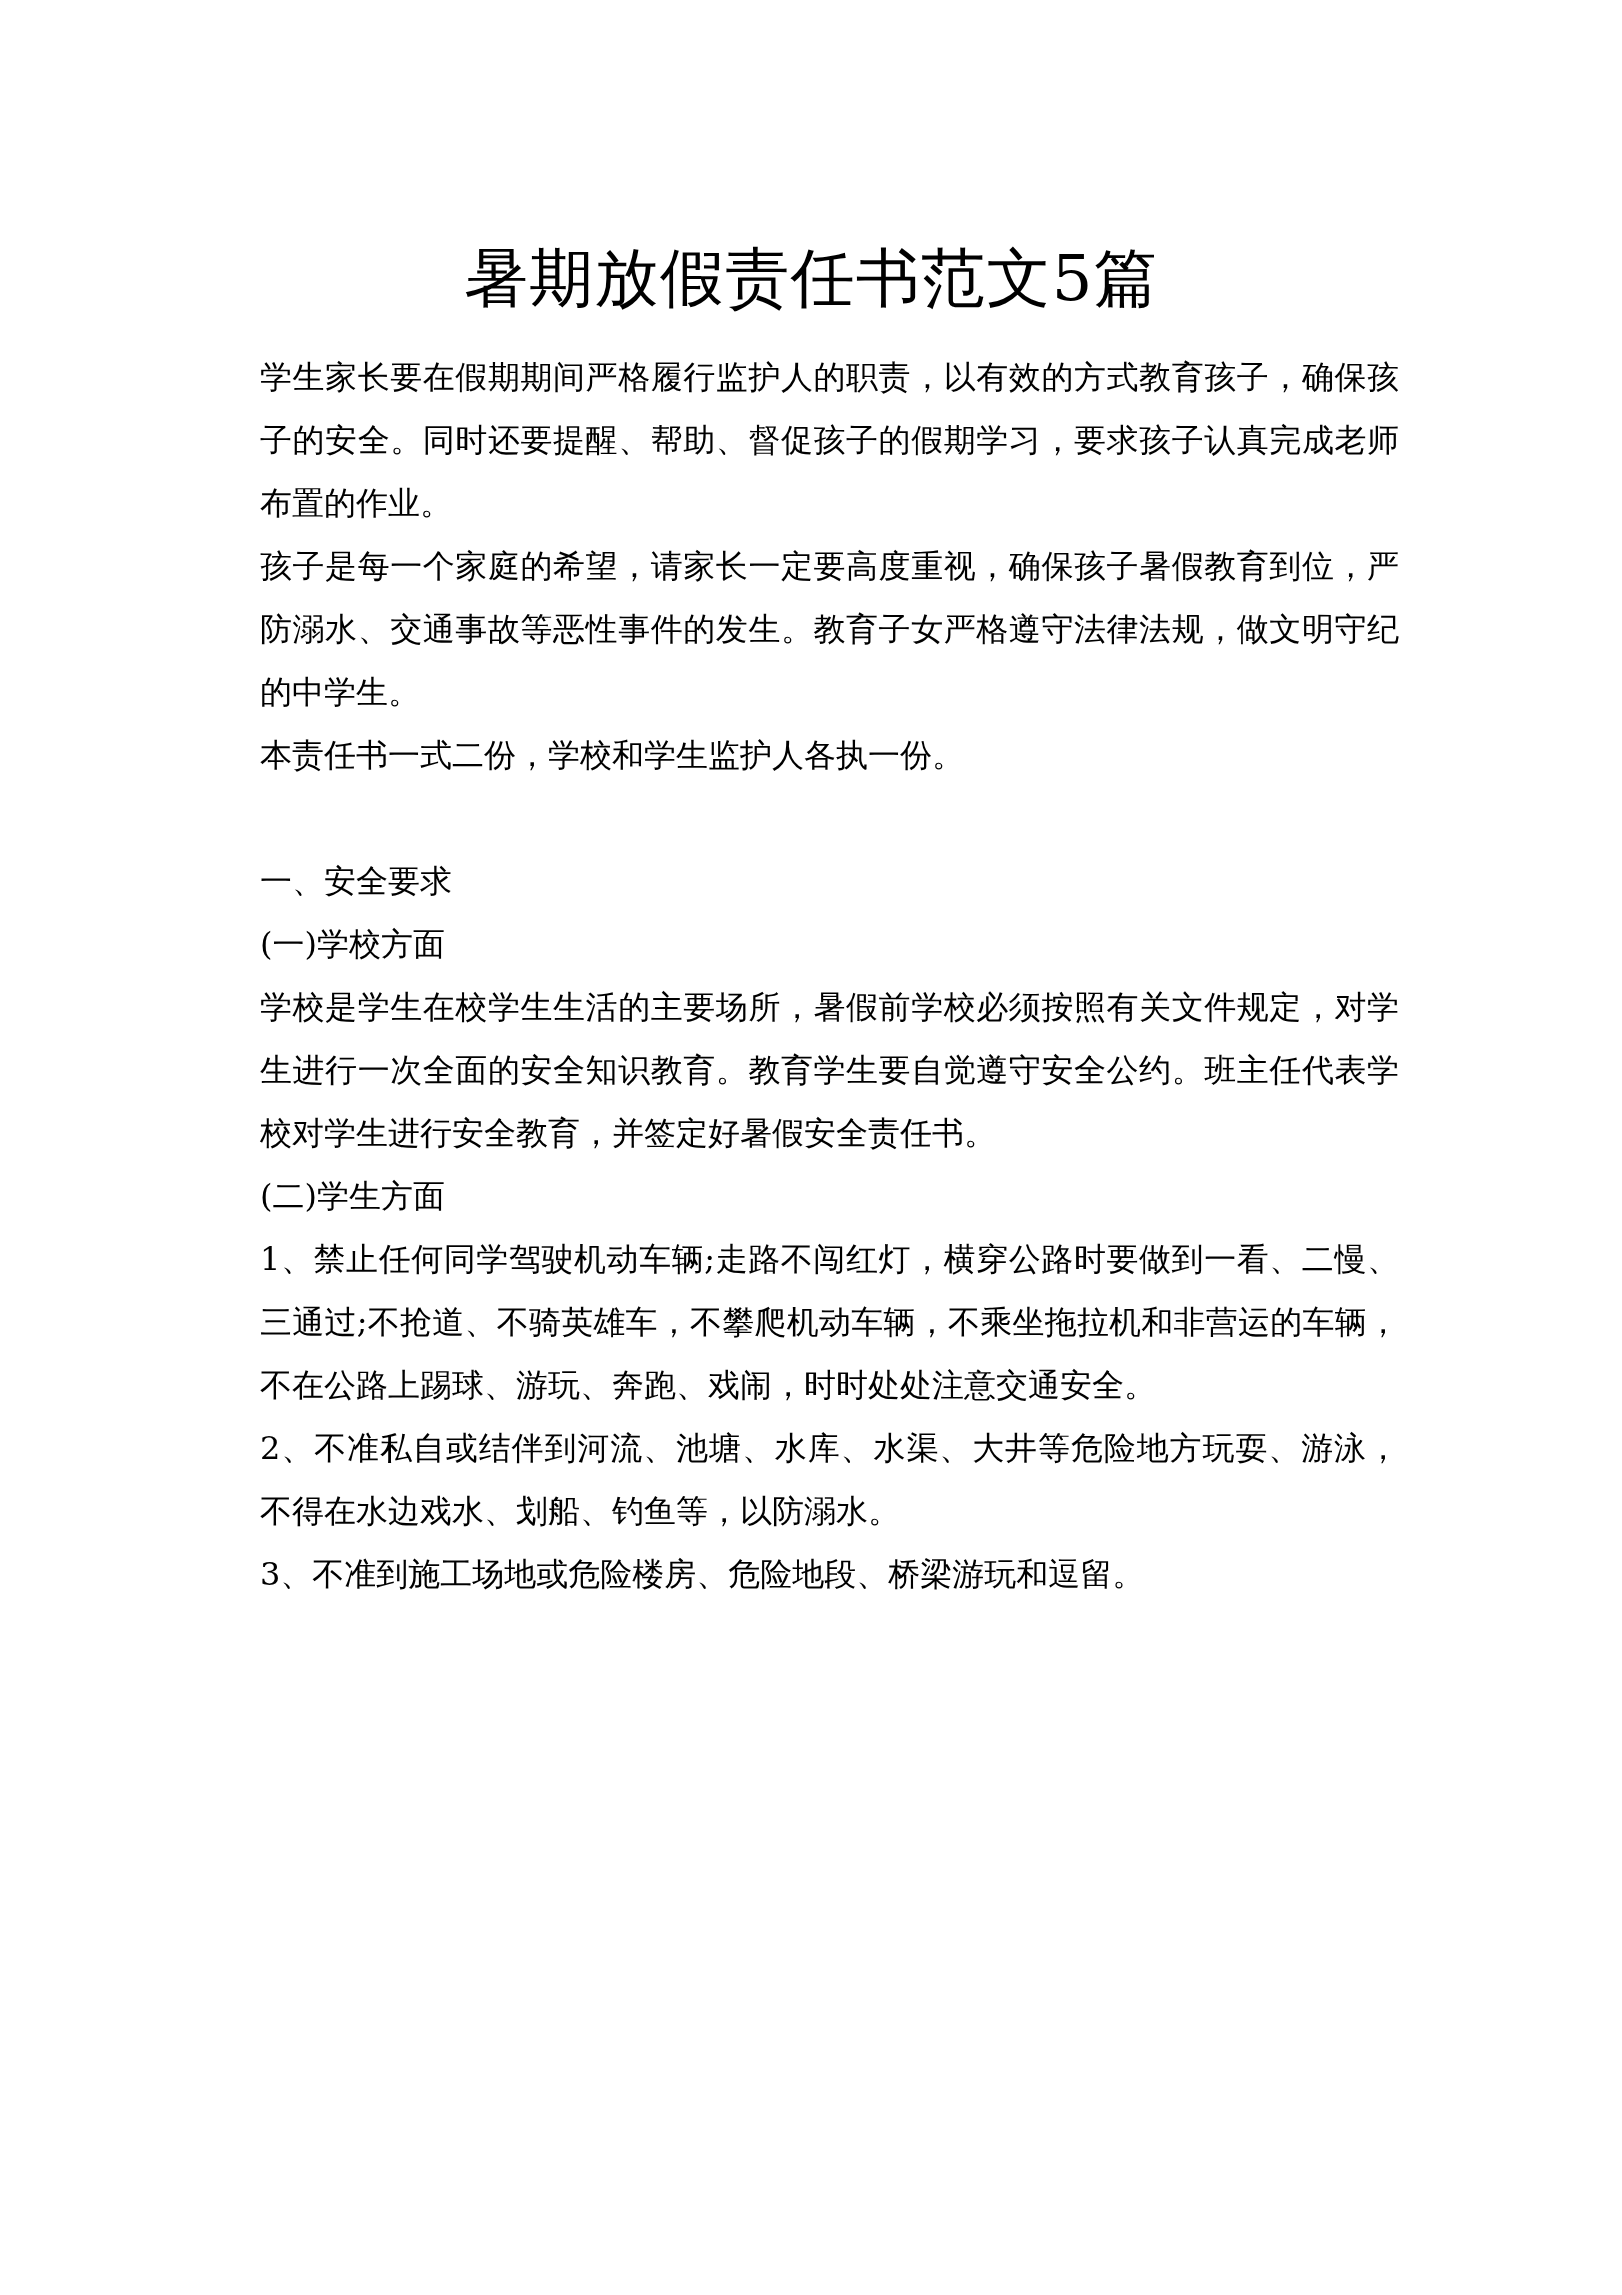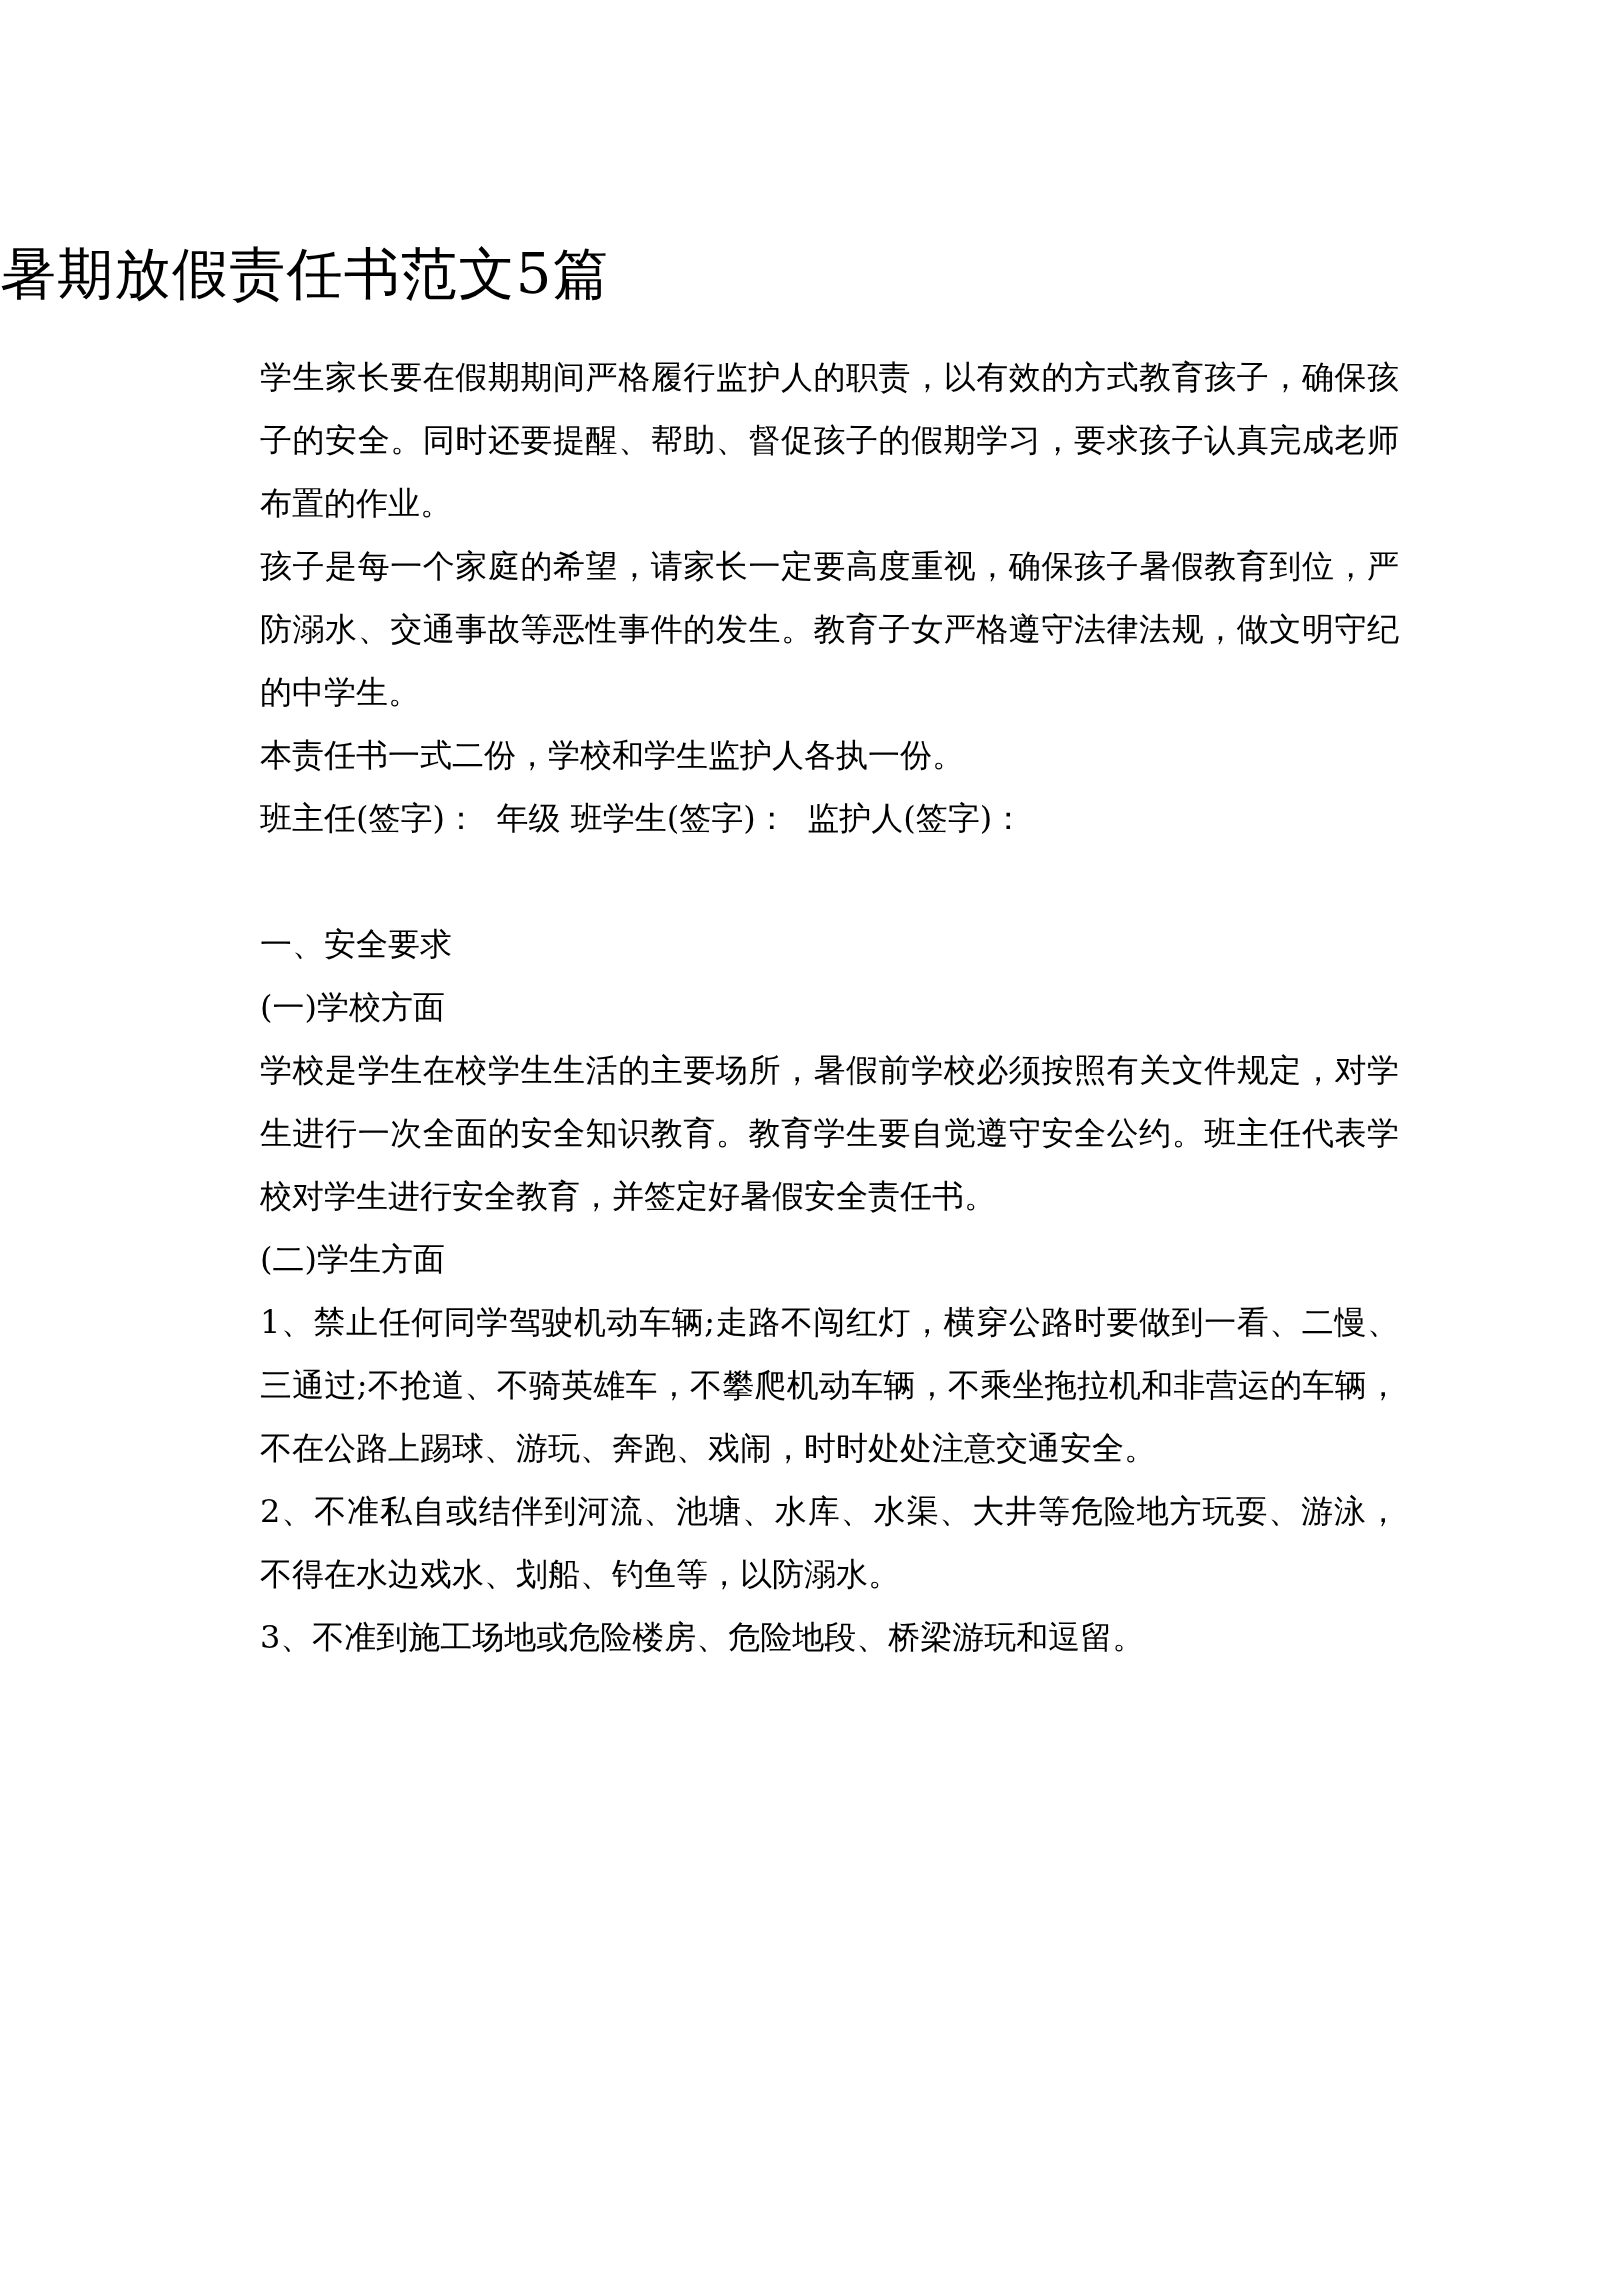--- a/index.html
+++ b/index.html
@@ -1,39 +1,36 @@
 <!DOCTYPE html>
 <html style="font-size:10.5px"><head>
 <meta charset="utf-8">
 <style>
   html, body { margin: 0; padding: 0; background: #ffffff; }
   body { width: 1623px; height: 2295px; position: relative; overflow: hidden;
          font-family: "DejaVu Serif", "Liberation Serif", serif; color: #000; }
   .page { position: absolute; left: 0; top: 0; width: 1623px; height: 2295px; background: #fff; }
-  .title { position: absolute; left: 0; width: 1623px; top: 196px; text-align: left;
-           font-size: 56px; line-height: 79px; letter-spacing: 1.3px; font-weight: normal; }
+  .title { position: absolute; left: 0; width: 1623px; top: 196px; text-align: center;
+           font-size: 64px; line-height: 79px; letter-spacing: 1.3px; font-weight: normal; }
   .body { position: absolute; left: 260px; top: 346px; width: 1139px;
           font-size: 32px; line-height: 63px; }
   .body p { margin: 0; padding: 0; text-align: justify; text-align-last: left; white-space: normal; }
   .blank { height: 63px; }
   .sig span { margin-right: 19.6px; }
 </style>
 </head>
 <body>
 
 <div class="page">
   <h1 class="title">暑期放假责任书范文5篇</h1>
 
   <div class="body">
     <p>学生家长要在假期期间严格履行监护人的职责，以有效的方式教育孩子，确保孩子的安全。同时还要提醒、帮助、督促孩子的假期学习，要求孩子认真完成老师布置的作业。</p>
     <p>孩子是每一个家庭的希望，请家长一定要高度重视，确保孩子暑假教育到位，严防溺水、交通事故等恶性事件的发生。教育子女严格遵守法律法规，做文明守纪的中学生。</p>
     <p>本责任书一式二份，学校和学生监护人各执一份。</p>
-    <p class="sig">
-      <span>班主任(签字)：</span><span>年级 班学生(签字)：</span><span>监护人(签字)：</span>
-    </p>
     <div class="blank"></div>
     <p>一、安全要求</p>
     <p>(一)学校方面</p>
     <p>学校是学生在校学生生活的主要场所，暑假前学校必须按照有关文件规定，对学生进行一次全面的安全知识教育。教育学生要自觉遵守安全公约。班主任代表学校对学生进行安全教育，并签定好暑假安全责任书。</p>
     <p>(二)学生方面</p>
     <p>1、禁止任何同学驾驶机动车辆;走路不闯红灯，横穿公路时要做到一看、二慢、三通过;不抢道、不骑英雄车，不攀爬机动车辆，不乘坐拖拉机和非营运的车辆，不在公路上踢球、游玩、奔跑、戏闹，时时处处注意交通安全。</p>
     <p>2、不准私自或结伴到河流、池塘、水库、水渠、大井等危险地方玩耍、游泳，不得在水边戏水、划船、钓鱼等，以防溺水。</p>
     <p>3、不准到施工场地或危险楼房、危险地段、桥梁游玩和逗留。</p>
   </div>
 </div>

